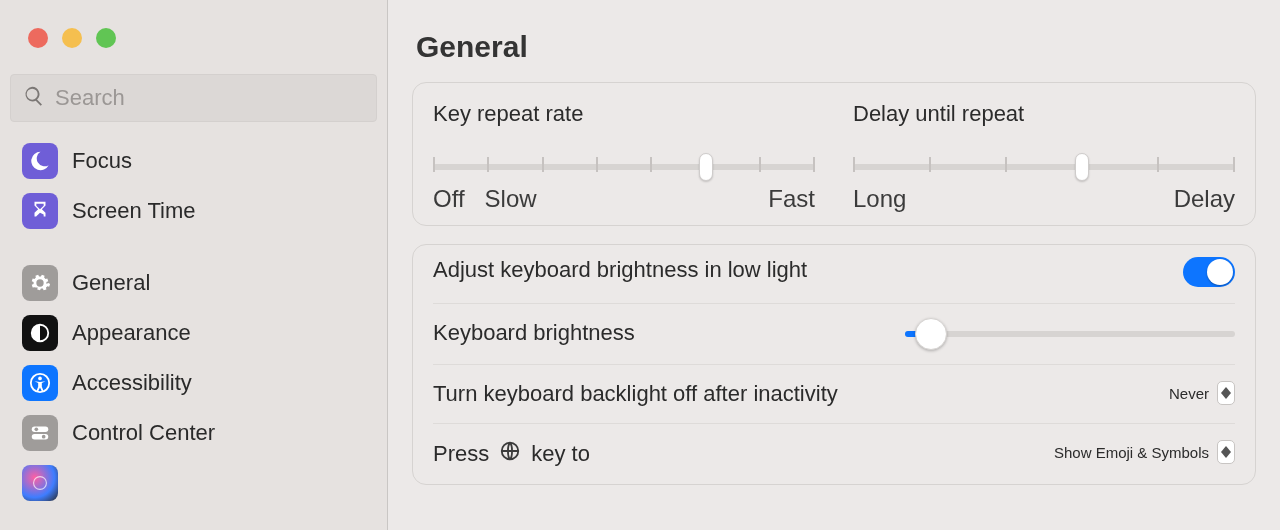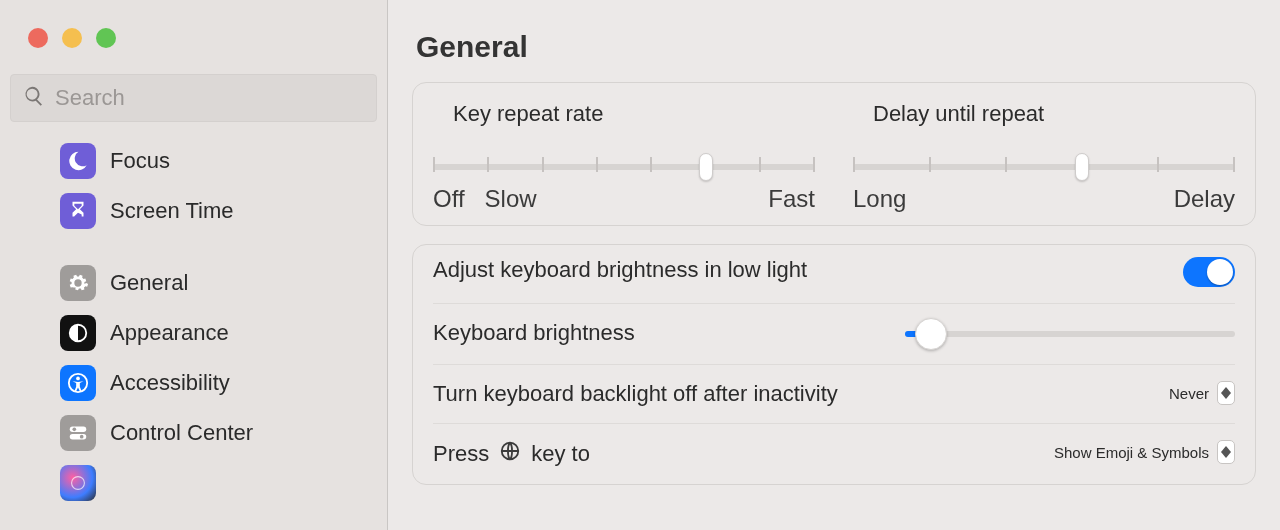--- a/index.html
+++ b/index.html
@@ -37,21 +37,20 @@
     font-size: 22px; color: #7b7775; width: 100%;
   }
   .search input::placeholder { color: #9b9795; }
 
   .sidebar-list { flex: 1; overflow: hidden; padding-top: 0; }
   .sidebar-item {
     display: flex; align-items: center; gap: 14px;
     height: 50px; padding: 0 10px 0 22px;
     font-size: 22px; color: #2a2a2a;
     cursor: default;
-    margin-left: 38px;
   }
   .sidebar-gap { height: 22px; }
   .sb-icon {
     width: 36px; height: 36px; border-radius: 8px;
     display: flex; align-items: center; justify-content: center;
     flex: none;
   }
   .sb-icon svg { width: 22px; height: 22px; fill: #fff; }
   .ic-focus  { background: #6f5ed7; }
   .ic-screen { background: #6f5ed7; }
@@ -76,21 +75,21 @@
     background: #ece9e8;
     border: 1px solid #d6d3d1;
     border-radius: 14px;
     padding: 18px 20px 12px 20px;
     margin-bottom: 18px;
   }
 
   
   .twocol { display: flex; gap: 38px; }
   .col { flex: 1; }
-  .slider-title { font-size: 22px; color: #2b2b2b; margin-bottom: 26px; margin-left: 20px; }
+  .slider-title { font-size: 22px; color: #2b2b2b; margin-bottom: 26px; }
   .tick-slider {
     position: relative; height: 28px; margin-bottom: 4px;
   }
   .tick-track {
     position: absolute; left: 0; right: 0; top: 11px; height: 6px;
     background: #d7d4d2; border-radius: 3px;
   }
   .tick-marks { position: absolute; left: 0; right: 0; top: 4px; height: 20px;
     display: flex; justify-content: space-between; }
   .tick-marks span { width: 2px; height: 15px; background: #c6c2c0; display: block; }

